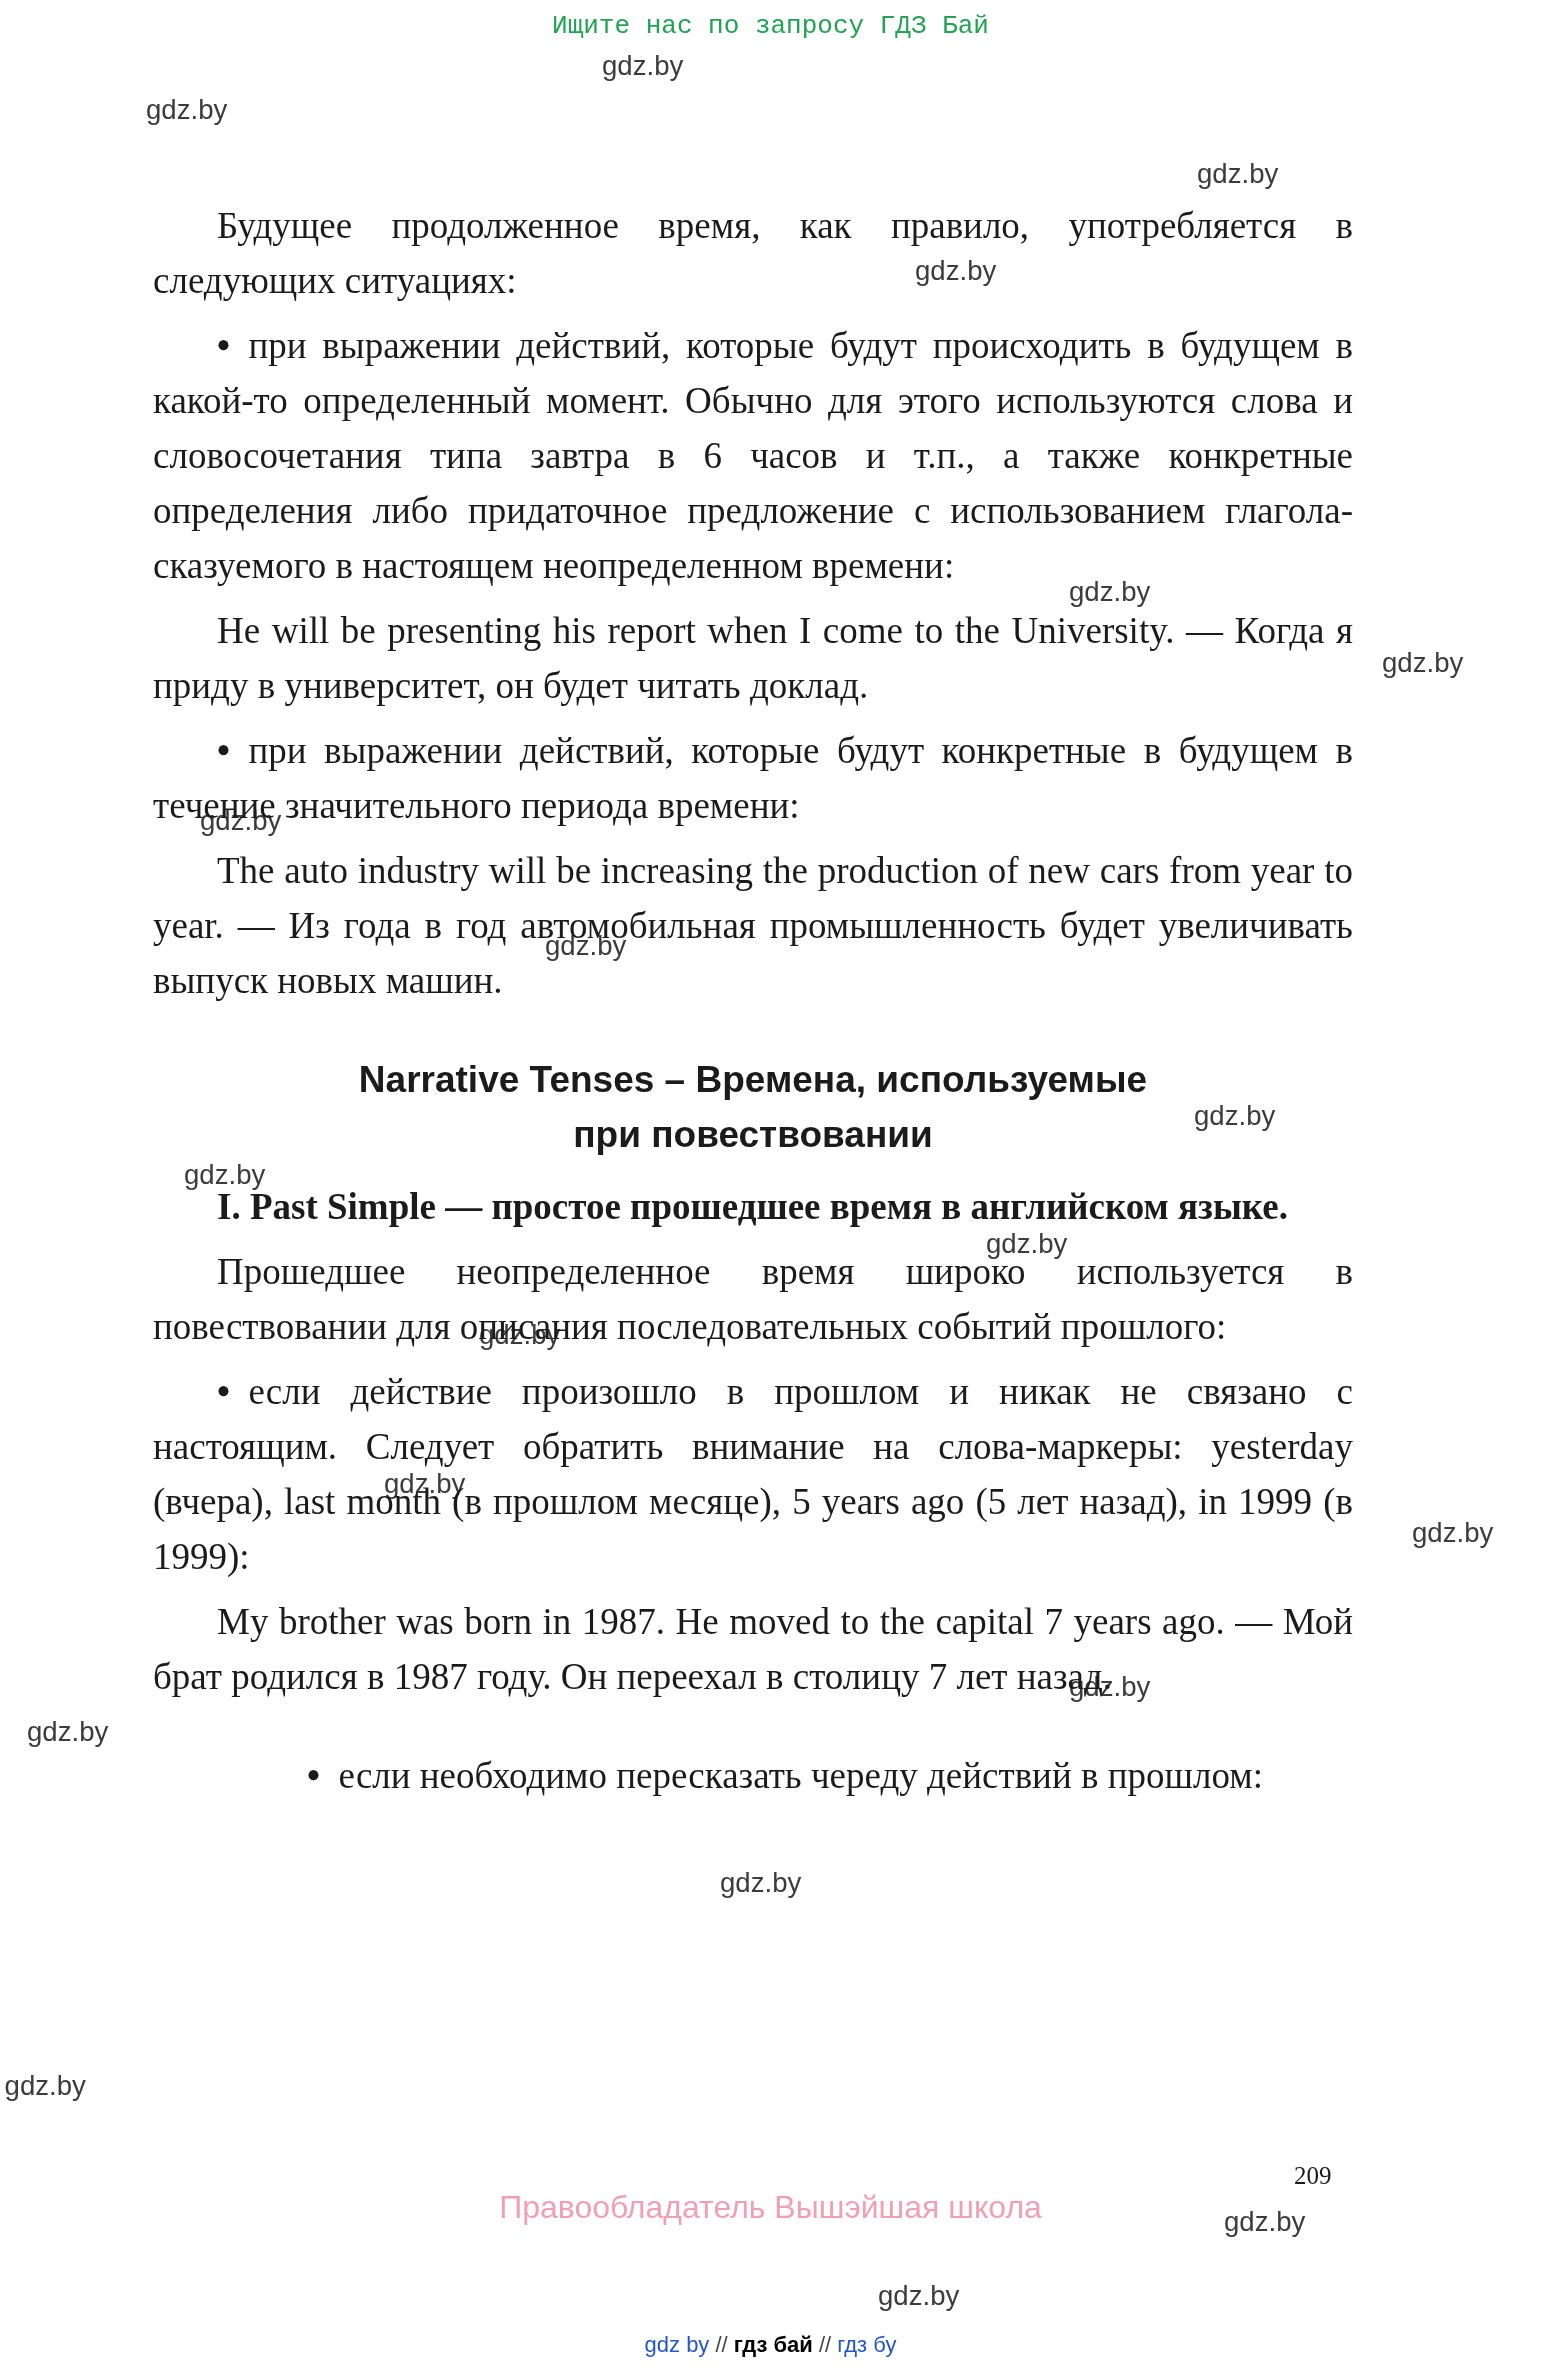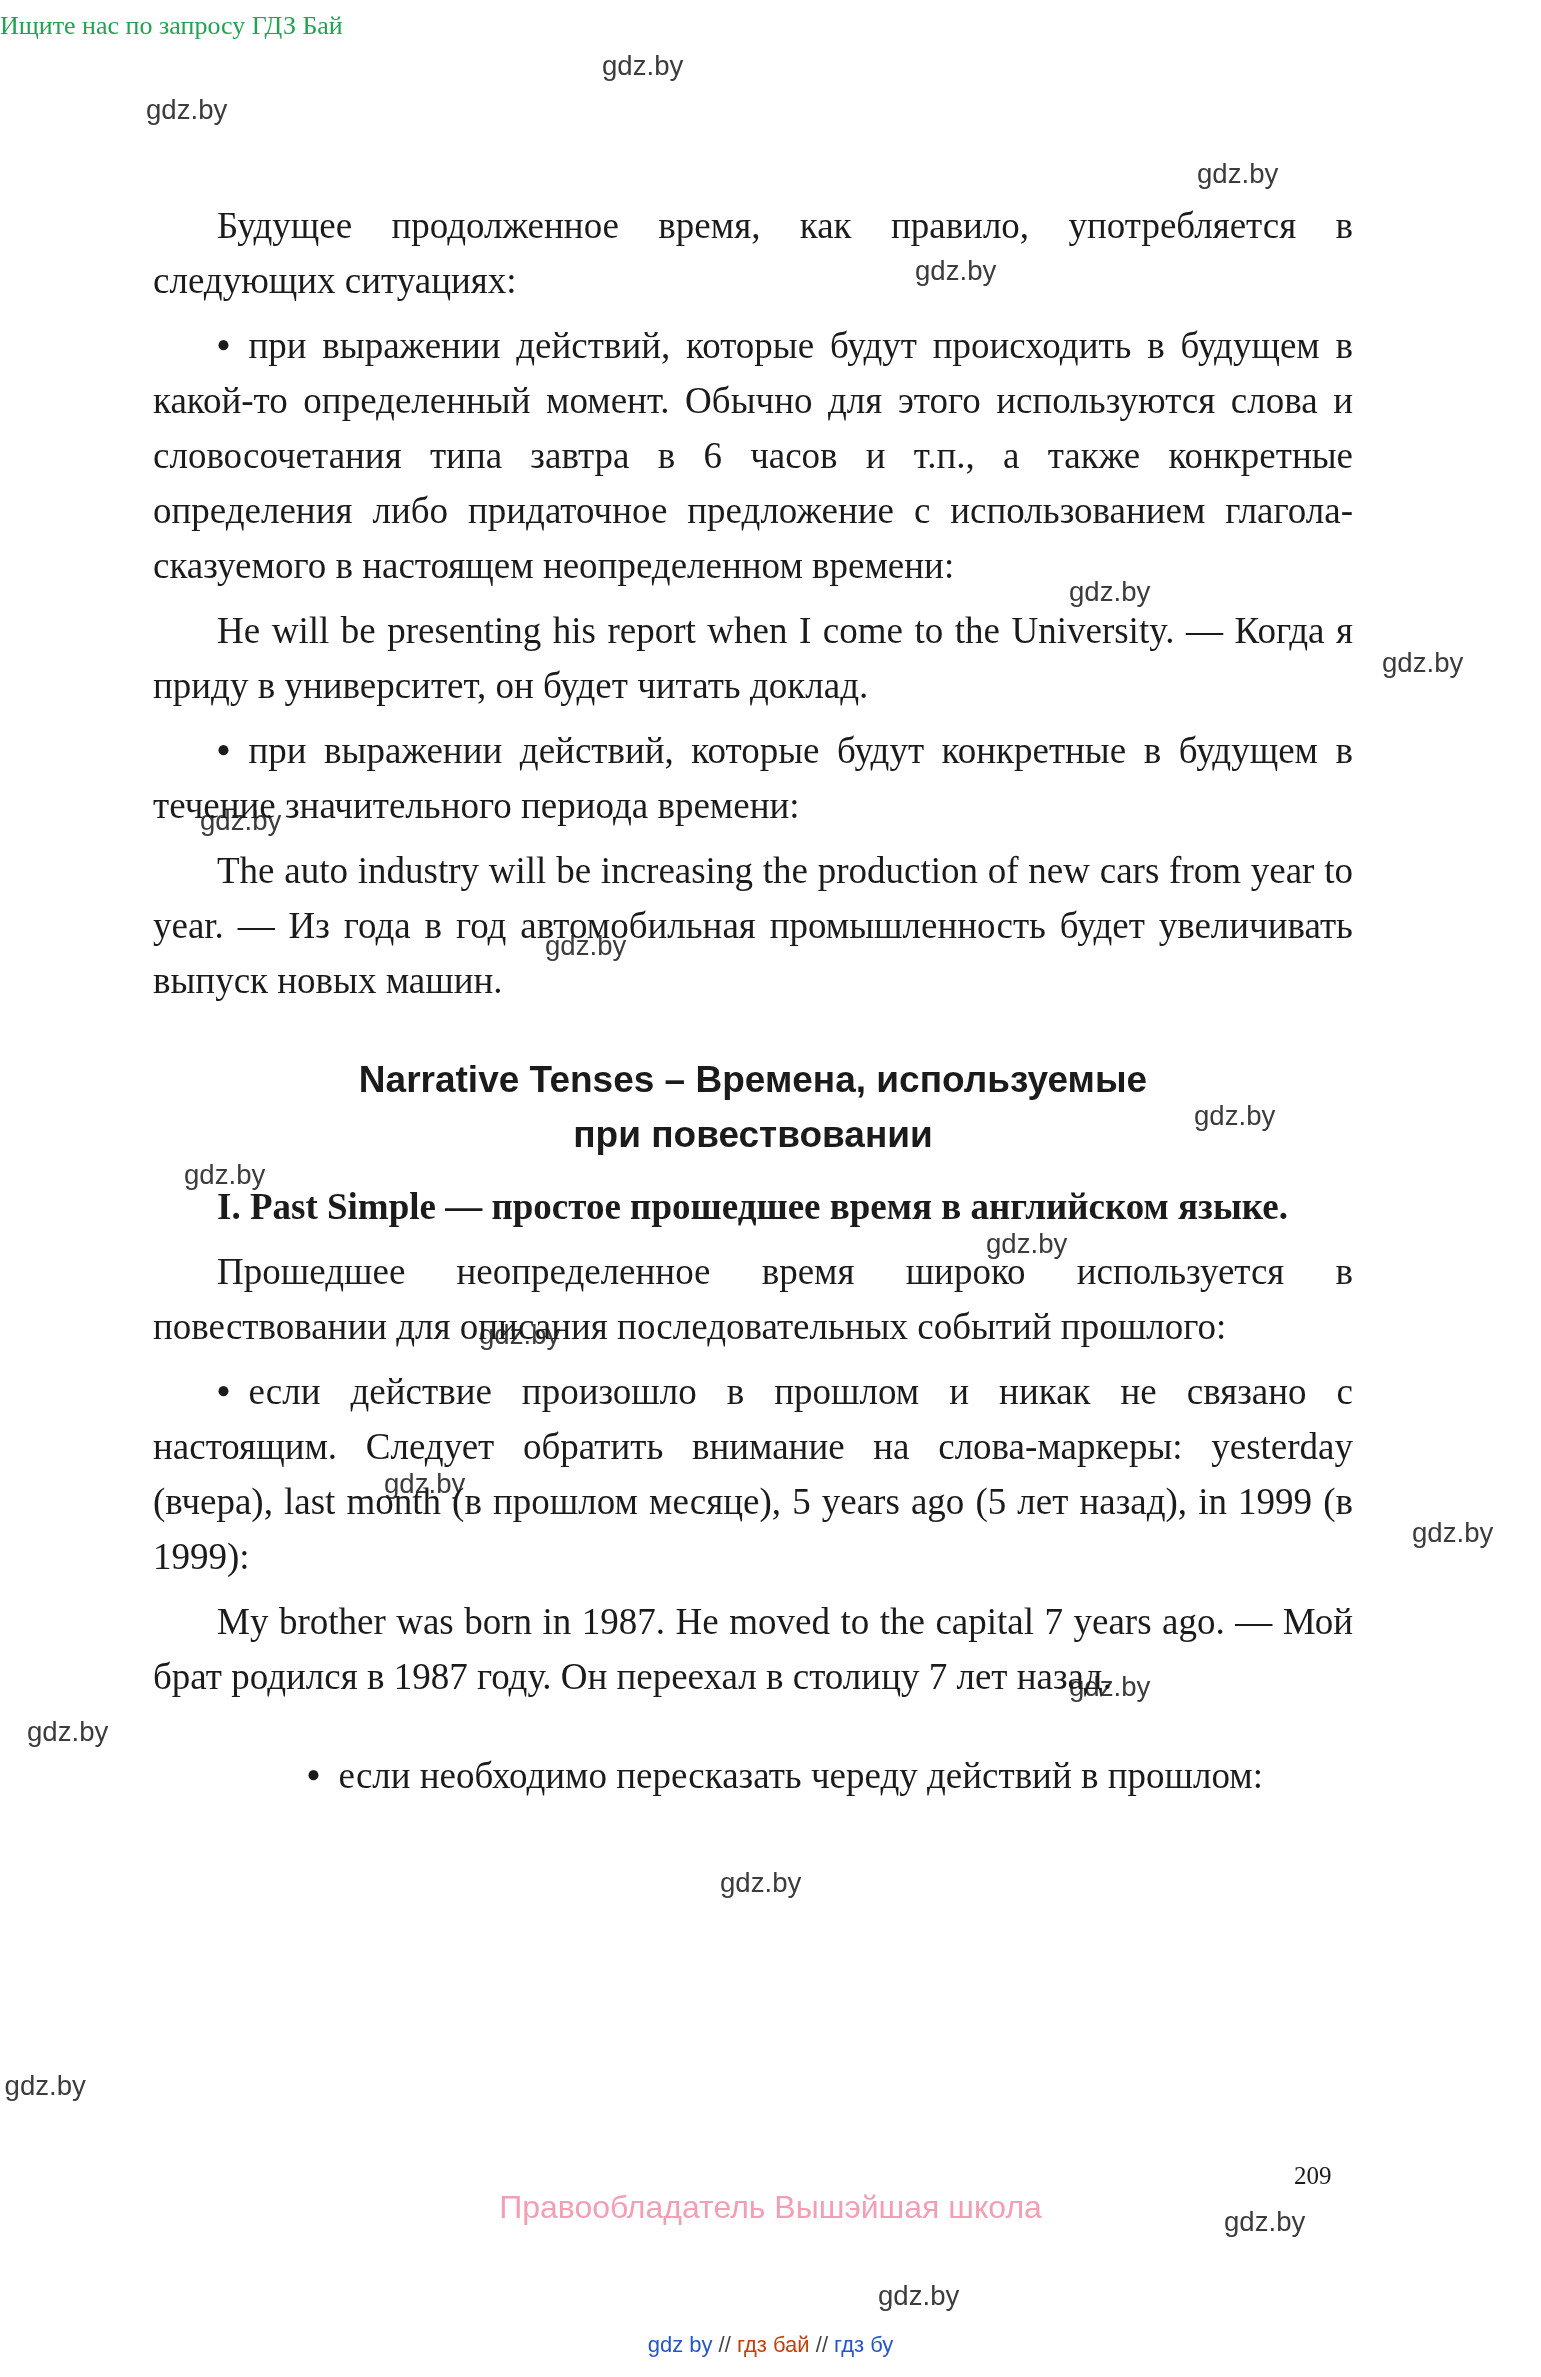--- a/index.html
+++ b/index.html
@@ -8,22 +8,22 @@
     width: 1541px;
     height: 2377px;
     background: #ffffff;
     font-family: "Liberation Serif", serif;
     color: #1b1b1b;
     overflow: hidden;
   }
   .banner {
     position: absolute;
     top: 11px; left: 0; width: 100%;
-    text-align: left;
-    font-family: Liberation Serif, serif;
+    text-align: center;
+    font-family: Liberation Mono, monospace;
     font-size: 26px;
     color: #21a353;
   }
   .wm {
     position: absolute;
     font-family: "Liberation Sans", sans-serif;
     font-size: 27.6px;
     color: #3c3c3c;
     white-space: nowrap;
   }
@@ -115,15 +115,15 @@
       <p class="blk blk-para"><span class="seg-normal">Прошедшее неопределенное время широко используется в повествовании для описания последовательных событий прошлого:</span></p>
       <p class="blk blk-bullet"><span class="bullet">• </span><span class="seg-normal">если действие произошло в прошлом и никак не связано с настоящим. Следует обратить внимание на слова-маркеры: </span><span class="seg-italic">yesterday</span><span class="seg-normal"> (вчера), </span><span class="seg-italic">last month</span><span class="seg-normal"> (в прошлом месяце), </span><span class="seg-italic">5 years ago</span><span class="seg-normal"> (5 лет назад), </span><span class="seg-italic">in 1999</span><span class="seg-normal"> (в 1999):</span></p>
       <p class="blk blk-example"><span class="seg-italic">My brother was born in 1987. He moved to the capital 7 years ago. — Мой брат родился в 1987 году. Он переехал в столицу 7 лет назад.</span></p>
       <p class="blk blk-bullet spaced"><span class="bullet">• </span><span class="seg-normal">если необходимо пересказать череду действий в прошлом:</span></p>
     </div>
 
   <div class="page-number">209</div>
 
   <div class="footer-copyright" style="color: rgb(242, 159, 180);">Правообладатель Вышэйшая школа</div>
 
-  <div class="footer-links"><span class="flink" style="color: rgb(36, 86, 200);">gdz by</span><span class="sep">  //  </span><span class="flink" style="color: #c2410c;">гдз бай</span><span class="sep">  //  </span><span class="flink" style="color: rgb(36, 86, 200);">гдз бу</span></div>
+  <div class="footer-links"><span class="flink" style="color: rgb(36, 86, 200);">gdz by</span><span class="sep">  //  </span><span class="flink" style="color: #000000; font-weight: bold;">гдз бай</span><span class="sep">  //  </span><span class="flink" style="color: rgb(36, 86, 200);">гдз бу</span></div>
 </div>
 
 
 </body></html>

